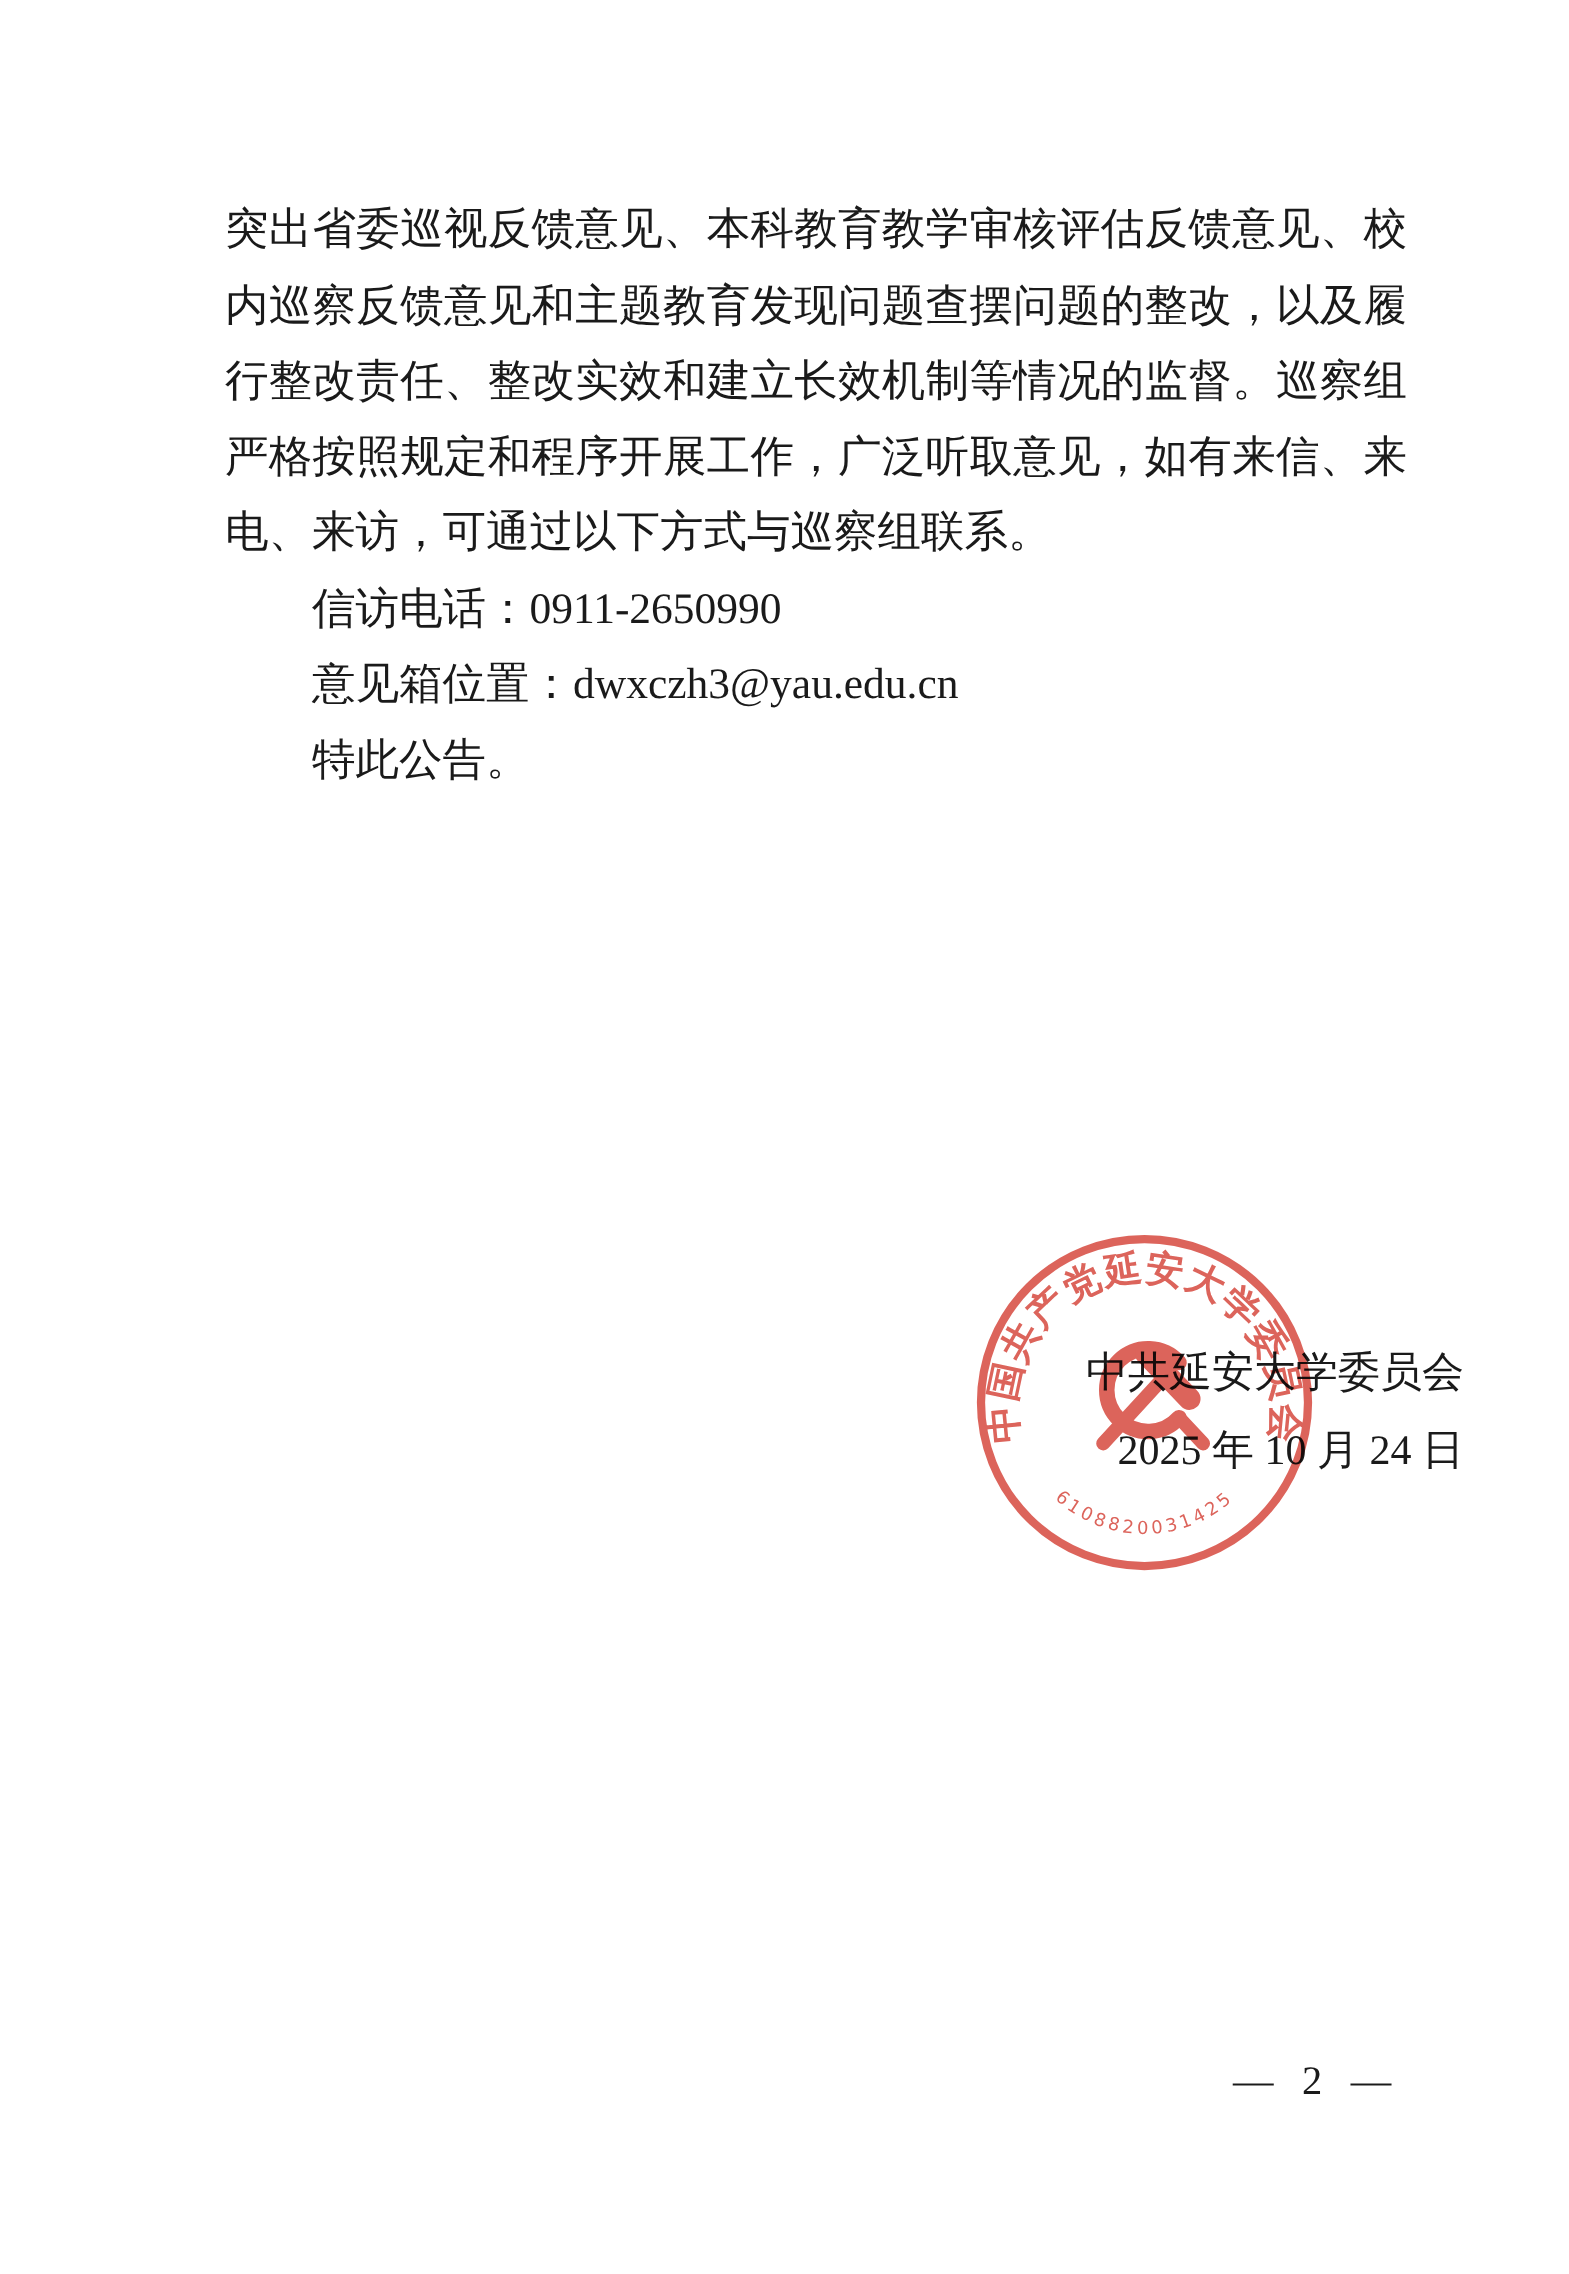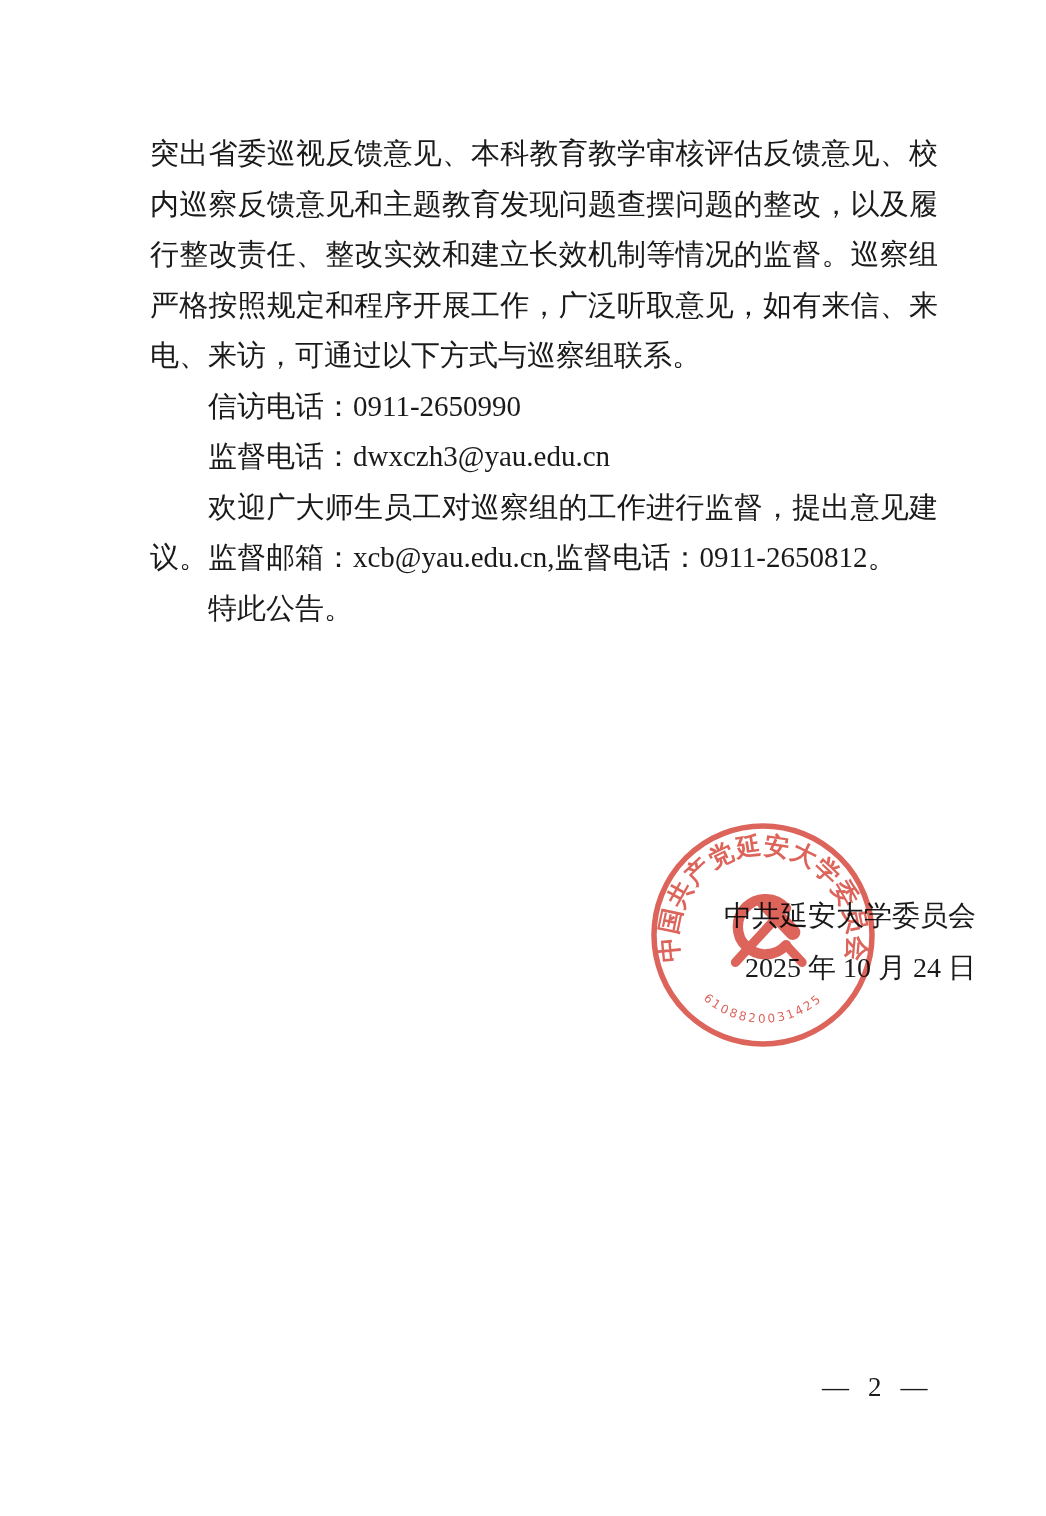--- a/index.html
+++ b/index.html
@@ -83,22 +83,21 @@
   .page-footer .num  { display: inline-block; margin: 0 19px; }
 </style>
 </head>
 <body>
 
 <div class="page">
 
   <div class="body-text">
     <p>突出省委巡视反馈意见、本科教育教学审核评估反馈意见、校内巡察反馈意见和主题教育发现问题查摆问题的整改，以及履行整改责任、整改实效和建立长效机制等情况的监督。巡察组严格按照规定和程序开展工作，广泛听取意见，如有来信、来电、来访，可通过以下方式与巡察组联系。</p>
     <p class="indent">信访电话：0911-2650990</p>
-    <p class="indent">监督电话：dwxczh3@yau.edu.cn</p>
-    <p class="indent">欢迎广大师生员工对巡察组的工作进行监督，提出意见建议。监督邮箱：xcb@yau.edu.cn,监督电话：0911-2650812。</p>
+    <p class="indent">意见箱位置：dwxczh3@yau.edu.cn</p>
     <p class="indent">特此公告。</p>
   </div>
 
   <div class="signature">
     <div class="sig-line">中共延安大学委员会</div>
     <div class="sig-line">2025 年 10 月 24 日</div>
   </div>
 
   <div class="seal-wrap">
     <svg width="238" height="238" viewBox="0 0 238 238">

